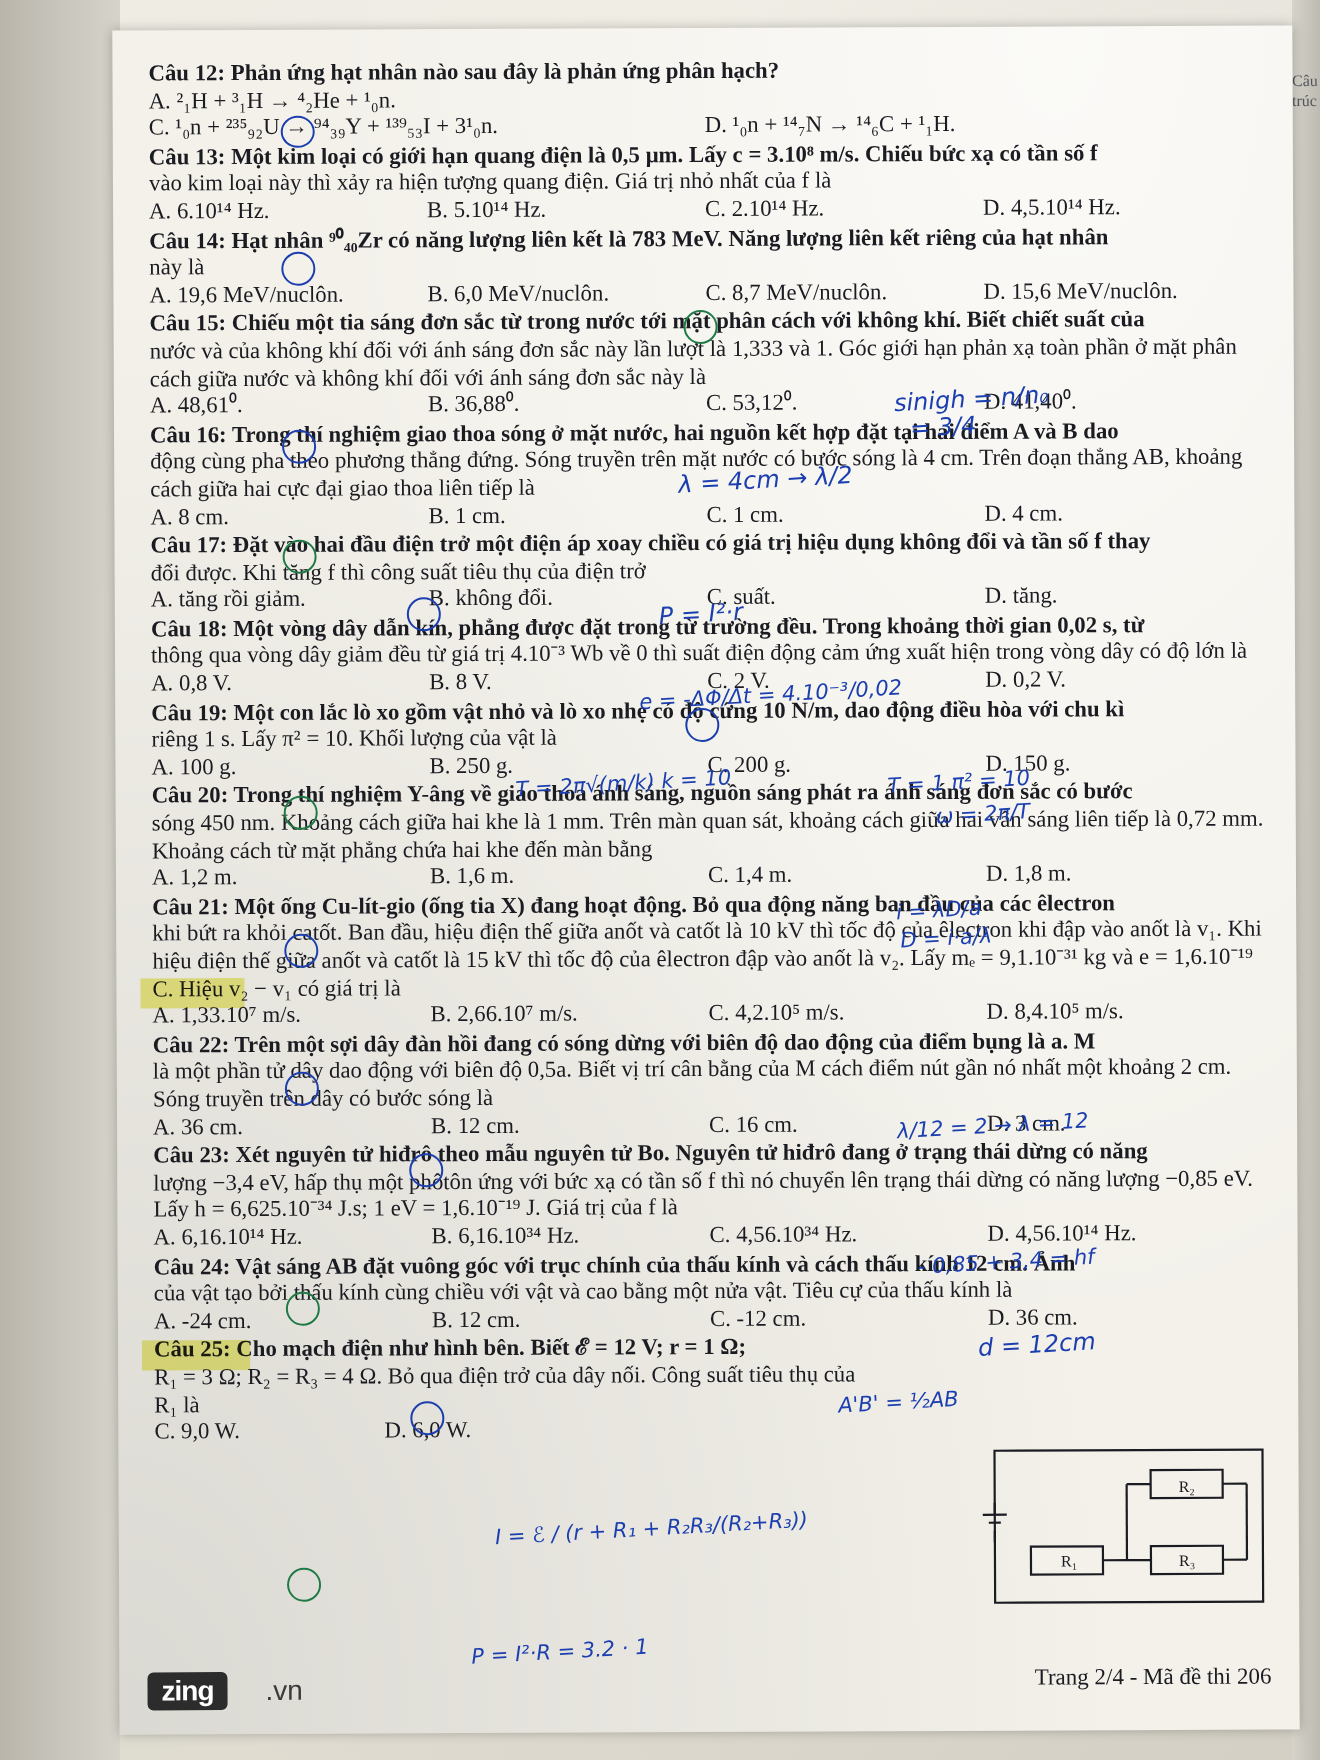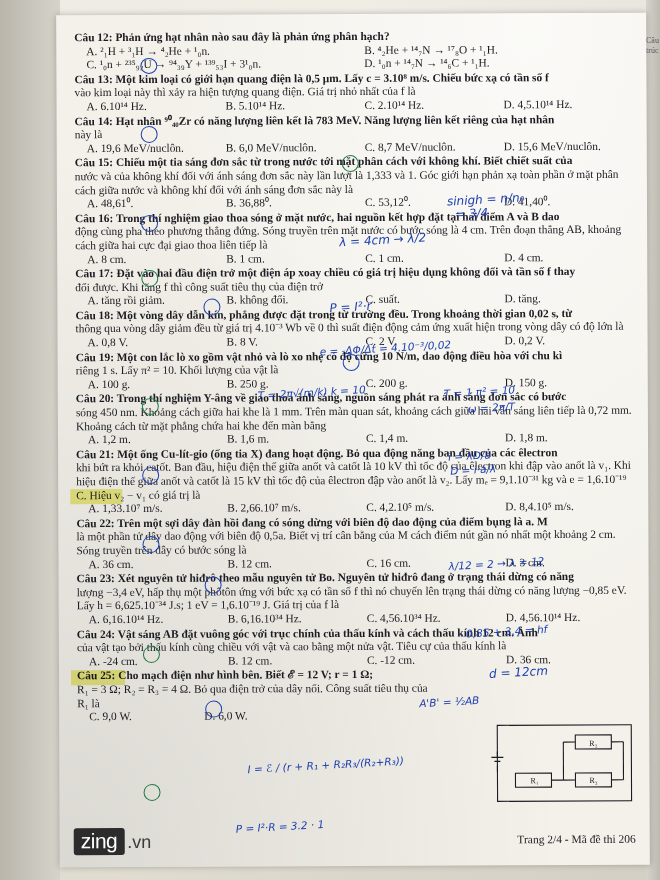--- a/index.html
+++ b/index.html
@@ -45,21 +45,21 @@
     font-size:8px;color:#55575c;line-height:10px;
     text-align:right;
   }
   .content{
     position:absolute;left:18px;top:16px;width:556px;
     font-size:11.4px;line-height:13.6px;color:#1b1b22;
   }
   .q{margin-bottom:1px;}
   .qhead{font-weight:bold;}
   .opts{display:flex;width:100%;}
-  .opts > div{flex:1 1 25%;white-space:nowrap;margin-left:12px;}
+  .opts > div{flex:1 1 25%;white-space:nowrap;}
   .opts.two > div{flex:1 1 50%;}
   .body-line{display:block;}
   
   .hand{
     position:absolute;
     font-family:"DejaVu Sans", sans-serif;
     font-style:italic;
     color:#1c3fb0;
     font-size:12px;
     white-space:nowrap;
@@ -82,41 +82,40 @@
   .sketch{position:absolute;right:10px;bottom:56px;width:150px;height:92px;}
   .footer{
     position:absolute;right:14px;bottom:20px;
     font-family:"Liberation Serif",serif;font-size:11.5px;color:#1b1b22;
   }
   .logo{
     position:absolute;left:14px;bottom:12px;
     font-family:"Liberation Sans",sans-serif;
   }
   .logo .z{
-    display:inline-block;background:#2c2c2c;color:#fff;font-weight:normal;
-    font-size:21px;padding:1px 7px 2px 7px;border-radius:3px;letter-spacing:-.5px;
-  }
-  .logo .vn{display:inline-block;color:#3b3b3b;font-size:18px;margin-left:3px;}
+    display:inline-block;background:#2c2c2c;color:#fff;font-weight:bold;
+    font-size:14px;padding:1px 7px 2px 7px;border-radius:3px;letter-spacing:-.5px;
+  }
+  .logo .vn{display:inline-block;color:#3b3b3b;font-size:14px;margin-left:19px;}
 </style>
 </head>
 <body>
 
 <div id="page">
   <div class="left-strip"></div>
   <div class="right-strip"></div>
   <div class="edge-text">Câu trúc</div>
 
   <div class="sheet">
     <div class="content">
 
       <div class="q">
         <div class="qhead">Câu 12: Phản ứng hạt nhân nào sau đây là phản ứng phân hạch?</div>
         <div class="opts two">
           <div>A. ²₁H + ³₁H → ⁴₂He + ¹₀n.</div>
-          <div>B. ⁴₂He + ¹⁴₇N → ¹⁷₈O + ¹₁H.</div>
         </div>
         <div class="opts two">
           <div>C. ¹₀n + ²³⁵₉₂U → ⁹⁴₃₉Y + ¹³⁹₅₃I + 3¹₀n.</div>
           <div>D. ¹₀n + ¹⁴₇N → ¹⁴₆C + ¹₁H.</div>
         </div>
       </div>
 
       <div class="q">
         <div class="qhead">Câu 13: Một kim loại có giới hạn quang điện là 0,5 μm. Lấy c = 3.10⁸ m/s. Chiếu bức xạ có tần số f</div>
         <div class="body-line">vào kim loại này thì xảy ra hiện tượng quang điện. Giá trị nhỏ nhất của f là</div>

